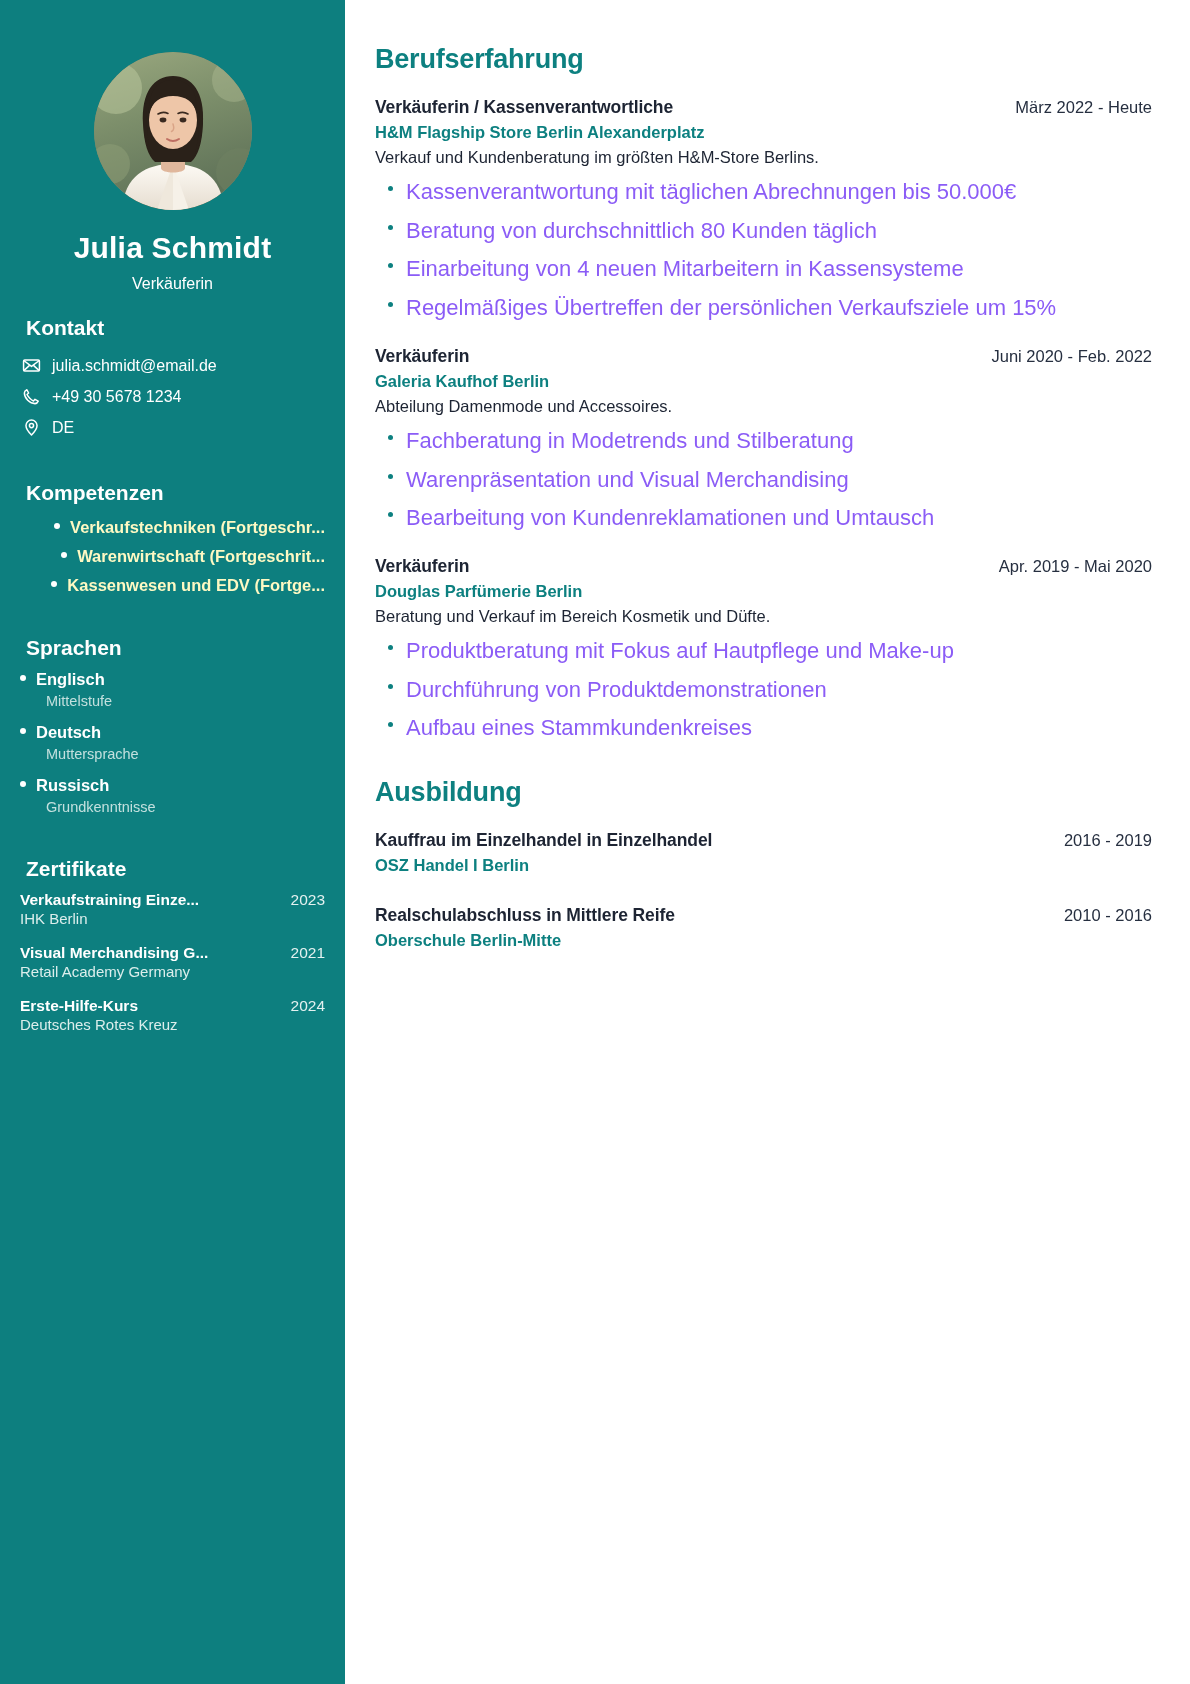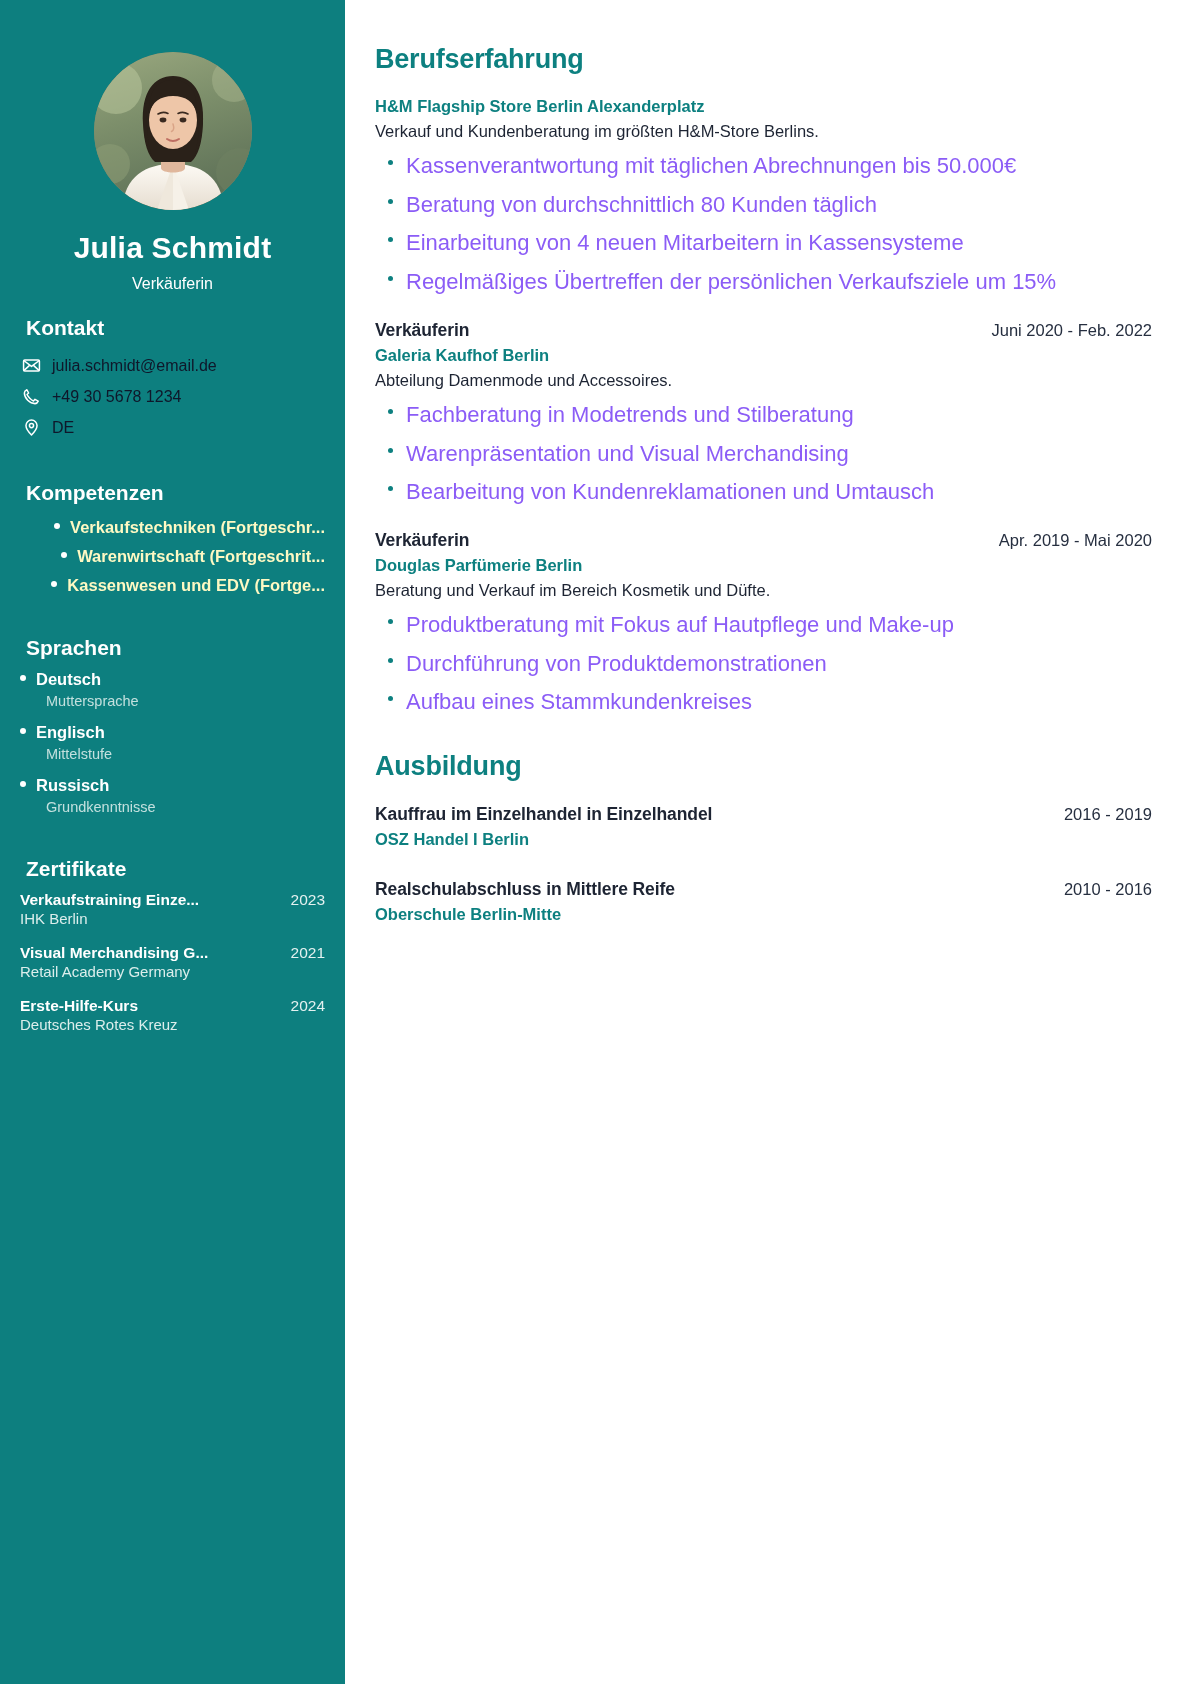--- a/index.html
+++ b/index.html
@@ -77,21 +77,21 @@
 
   .contact-list { list-style: none; margin-top: 2px; }
 
   .contact-row {
     display: flex;
     align-items: center;
     gap: 11px;
     font-size: 16px;
     line-height: 1.0;
     padding: 6px 0 6px 2px;
-    color: #0f172a;
+    color: #ffffff;
   }
 
   .contact-row .ic {
     width: 19px;
     height: 19px;
     flex: 0 0 19px;
     display: inline-flex;
     align-items: center;
     justify-content: center;
   }
@@ -368,30 +368,30 @@
         </li>
       </ul>
     </section>
 
     <section class="sec-sprachen">
       <h2 class="side-heading">Sprachen</h2>
       <ul class="lang-list">
         <li class="lang-item">
           <div class="lang-top">
             <span class="dot"></span>
+            <span>Englisch</span>
+          </div>
+          <div class="lang-level">Mittelstufe</div>
+        </li>
+        <li class="lang-item">
+          <div class="lang-top">
+            <span class="dot"></span>
             <span>Deutsch</span>
           </div>
           <div class="lang-level">Muttersprache</div>
-        </li>
-        <li class="lang-item">
-          <div class="lang-top">
-            <span class="dot"></span>
-            <span>Englisch</span>
-          </div>
-          <div class="lang-level">Mittelstufe</div>
         </li>
         <li class="lang-item">
           <div class="lang-top">
             <span class="dot"></span>
             <span>Russisch</span>
           </div>
           <div class="lang-level">Grundkenntnisse</div>
         </li>
       </ul>
     </section>
@@ -424,20 +424,24 @@
     </section>
 
   </aside>
 
   <main class="main">
 
     <section class="section-exp">
       <h1 class="main-heading">Berufserfahrung</h1>
 
       <article class="entry">
+        <div class="entry-head">
+          <div class="entry-title">Verkäuferin / Kassenverantwortliche</div>
+          <div class="entry-date">März 2022 - Heute</div>
+        </div>
         <div class="entry-org">H&amp;M Flagship Store Berlin Alexanderplatz</div>
         <div class="entry-desc">Verkauf und Kundenberatung im größten H&amp;M-Store Berlins.</div>
         <ul class="entry-bullets">
           <li>Kassenverantwortung mit täglichen Abrechnungen bis 50.000€</li>
           <li>Beratung von durchschnittlich 80 Kunden täglich</li>
           <li>Einarbeitung von 4 neuen Mitarbeitern in Kassensysteme</li>
           <li>Regelmäßiges Übertreffen der persönlichen Verkaufsziele um 15%</li>
         </ul>
       </article>
 

